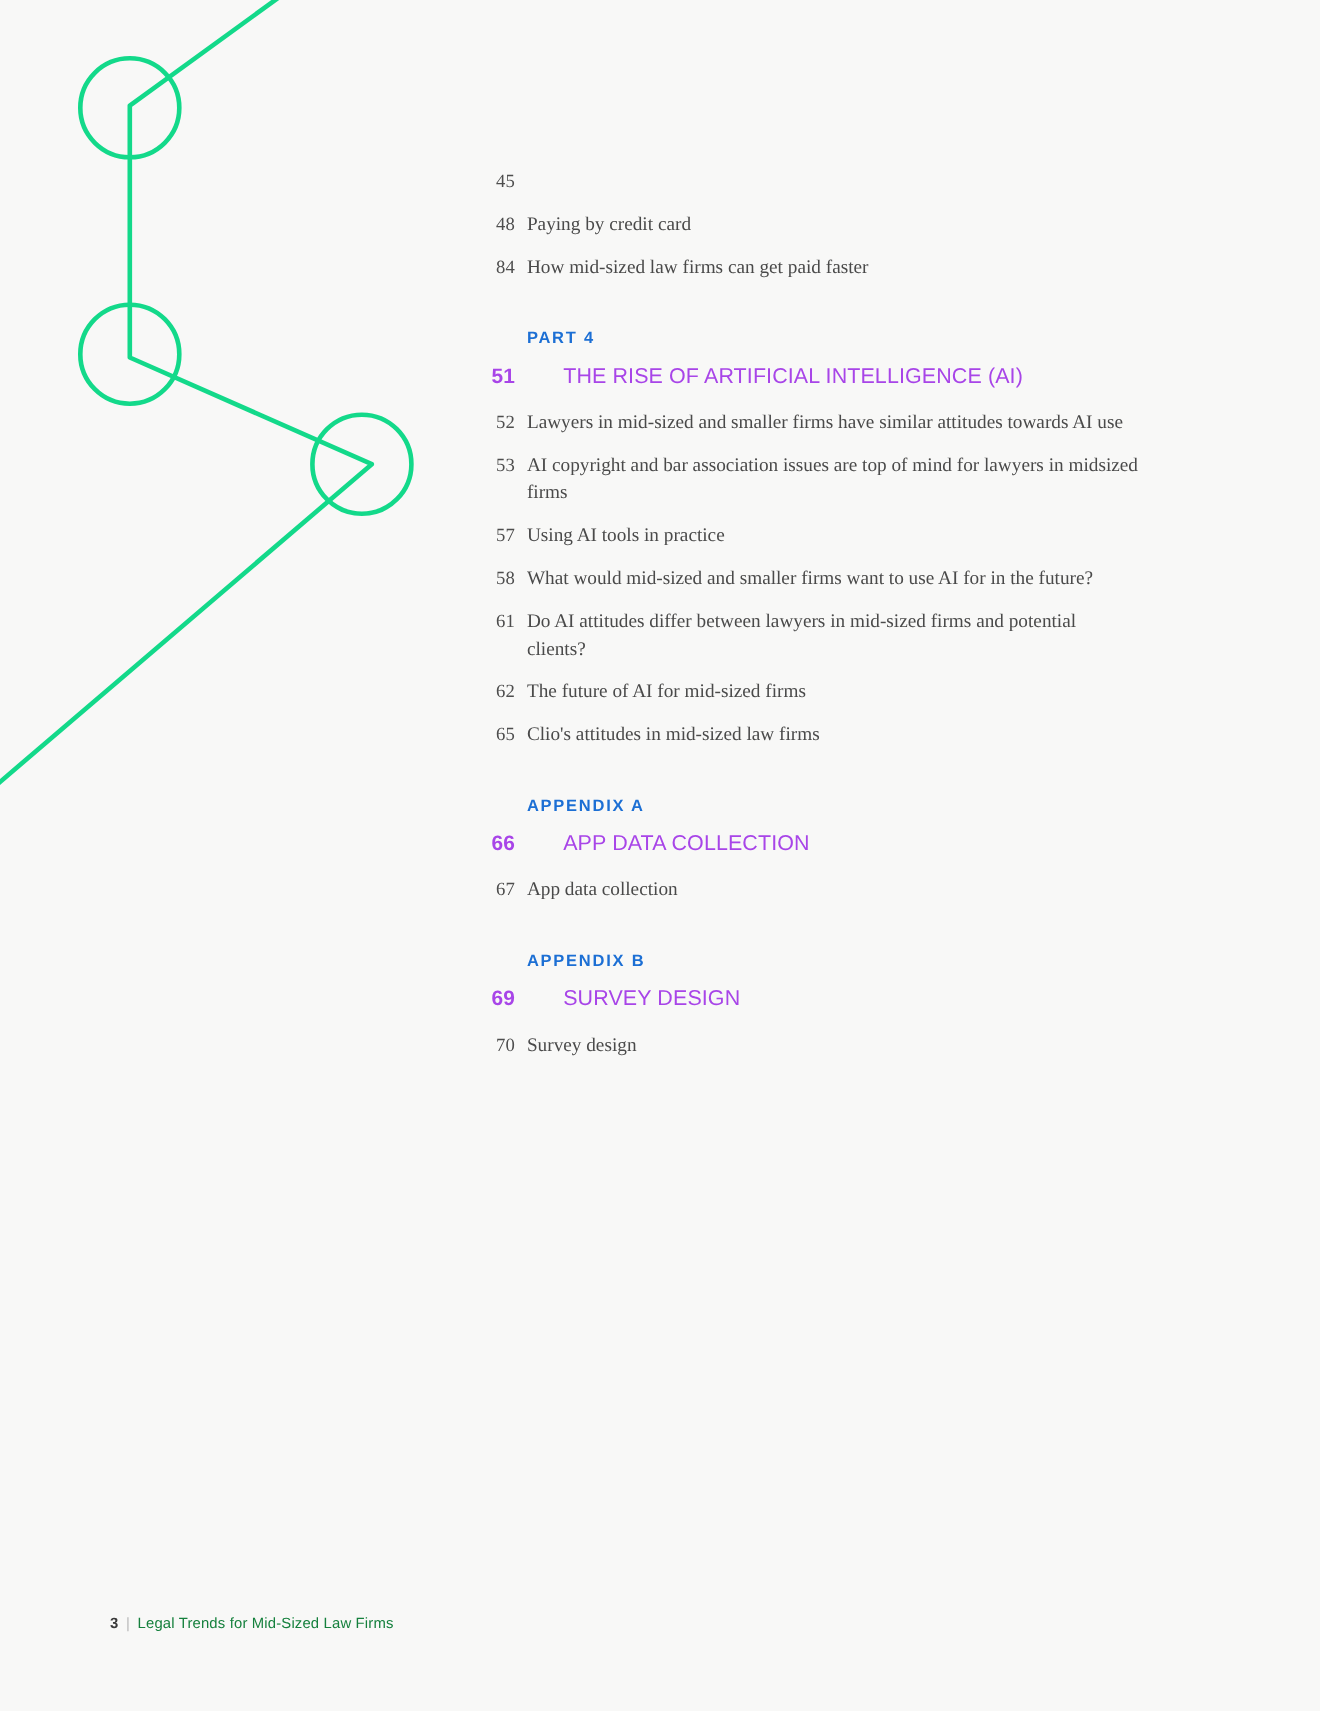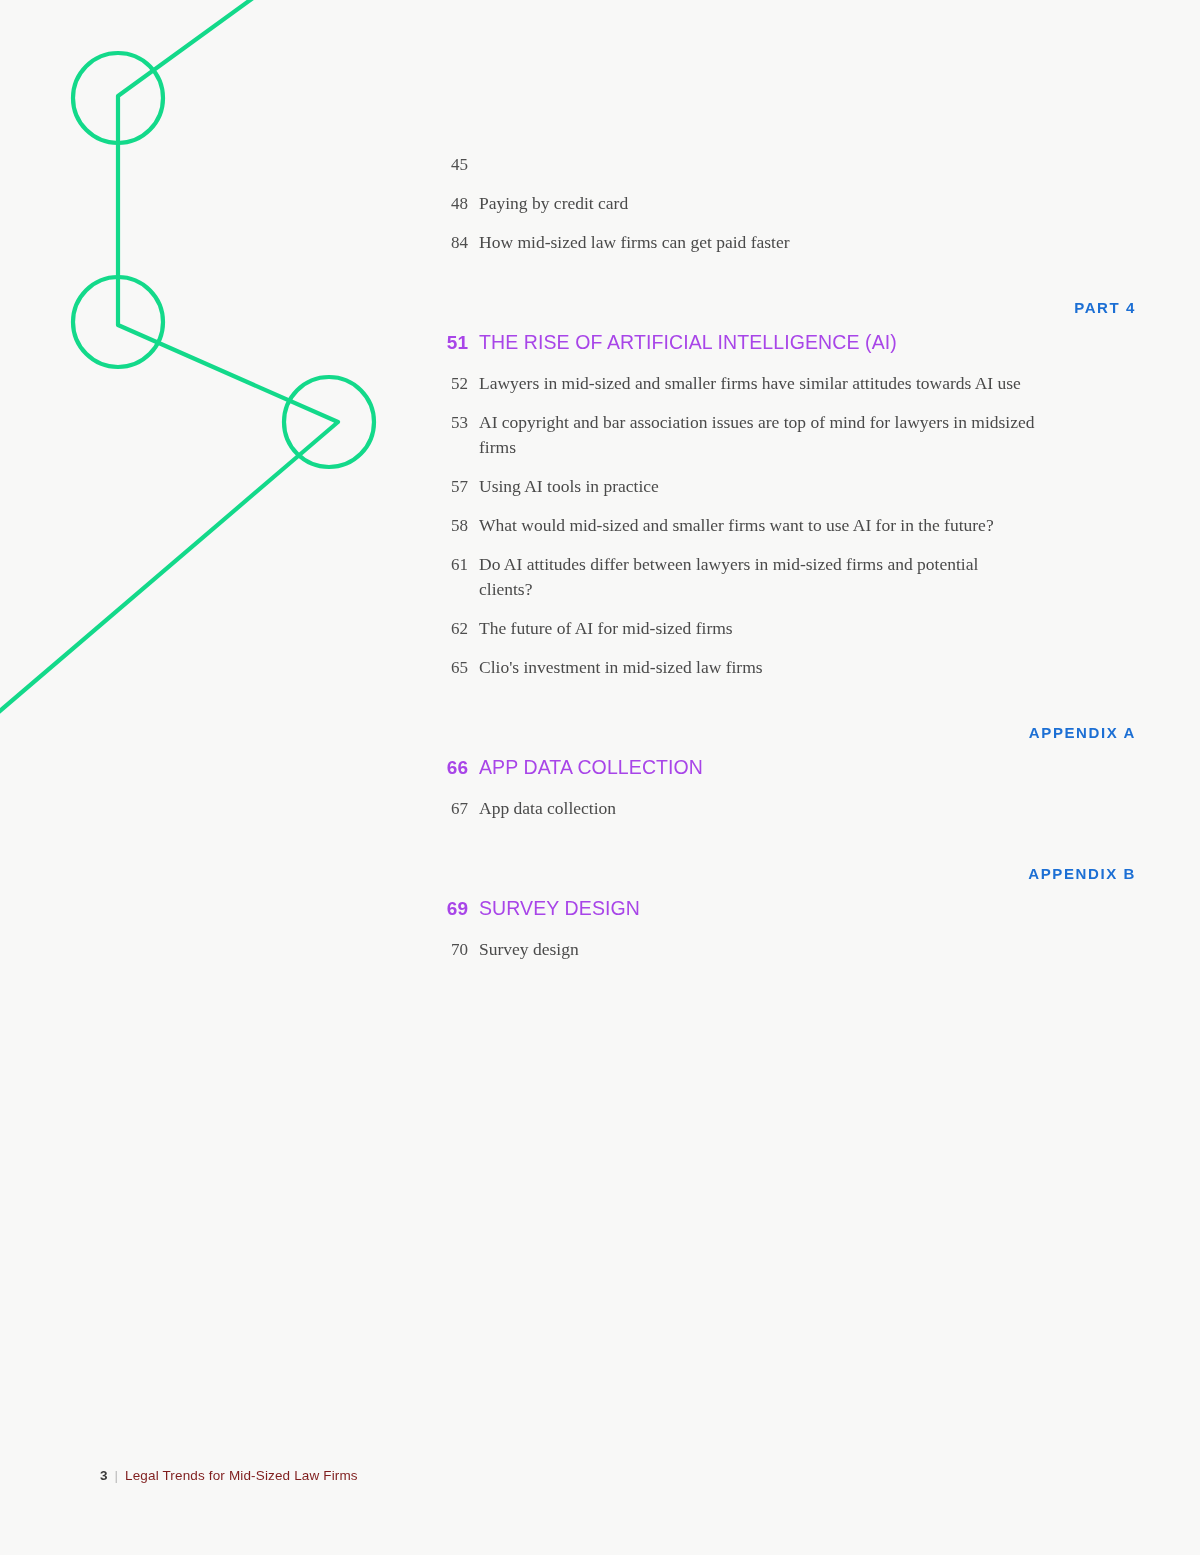--- a/index.html
+++ b/index.html
@@ -66,28 +66,28 @@
 
   
   .part-kicker {
     margin-left: 43px;
     font-family: "Liberation Sans", sans-serif;
     font-weight: bold;
     font-size: 15px;
     letter-spacing: 1.6px;
     color: #1c6fd4;
     margin-bottom: 15px;
-    text-align: right;
   }
 
   
   .part-title-row {
     display: flex;
     align-items: baseline;
     margin-bottom: 17px;
+    gap: 33px;
   }
   .part-title-row .num {
     width: 32px;
     min-width: 32px;
     text-align: right;
     margin-right: 11px;
     font-family: "Liberation Sans", sans-serif;
     font-weight: bold;
     font-size: 19px;
     color: #a845e8;
@@ -113,21 +113,21 @@
   }
   #footer .page-no {
     font-weight: bold;
     color: #3a3a3a;
   }
   #footer .sep {
     color: #b9b9b9;
     margin: 0 7px;
   }
   #footer .doc-title {
-    color: #7f1d1d;
+    color: #15803d;
     letter-spacing: 0.15px;
   }
 </style>
 </head>
 <body>
 
 <div id="deco-graphic">
   <svg width="420" height="760" viewBox="0 0 420 760" xmlns="http://www.w3.org/2000/svg">
     <g fill="none" stroke="#13d98a" stroke-width="4.2" stroke-linecap="round" stroke-linejoin="round">
       <polyline points="253,-2 118,96 118,325 338,422 -6,716"></polyline>
@@ -181,21 +181,21 @@
     <div class="toc-entry">
       <span class="num">61</span>
       <span class="label" style="max-width:510px;">Do AI attitudes differ between lawyers in mid-sized firms and potential clients?</span>
     </div>
     <div class="toc-entry">
       <span class="num">62</span>
       <span class="label">The future of AI for mid-sized firms</span>
     </div>
     <div class="toc-entry">
       <span class="num">65</span>
-      <span class="label">Clio's investment in mid-sized law firms</span>
+      <span class="label">Clio's attitudes in mid-sized law firms</span>
     </div>
   </div>
 
   <div class="group-gap"></div>
 
   <div class="toc-group">
     <div class="part-kicker">APPENDIX A</div>
     <div class="part-title-row">
       <span class="num">66</span>
       <span class="label">APP DATA COLLECTION</span>

